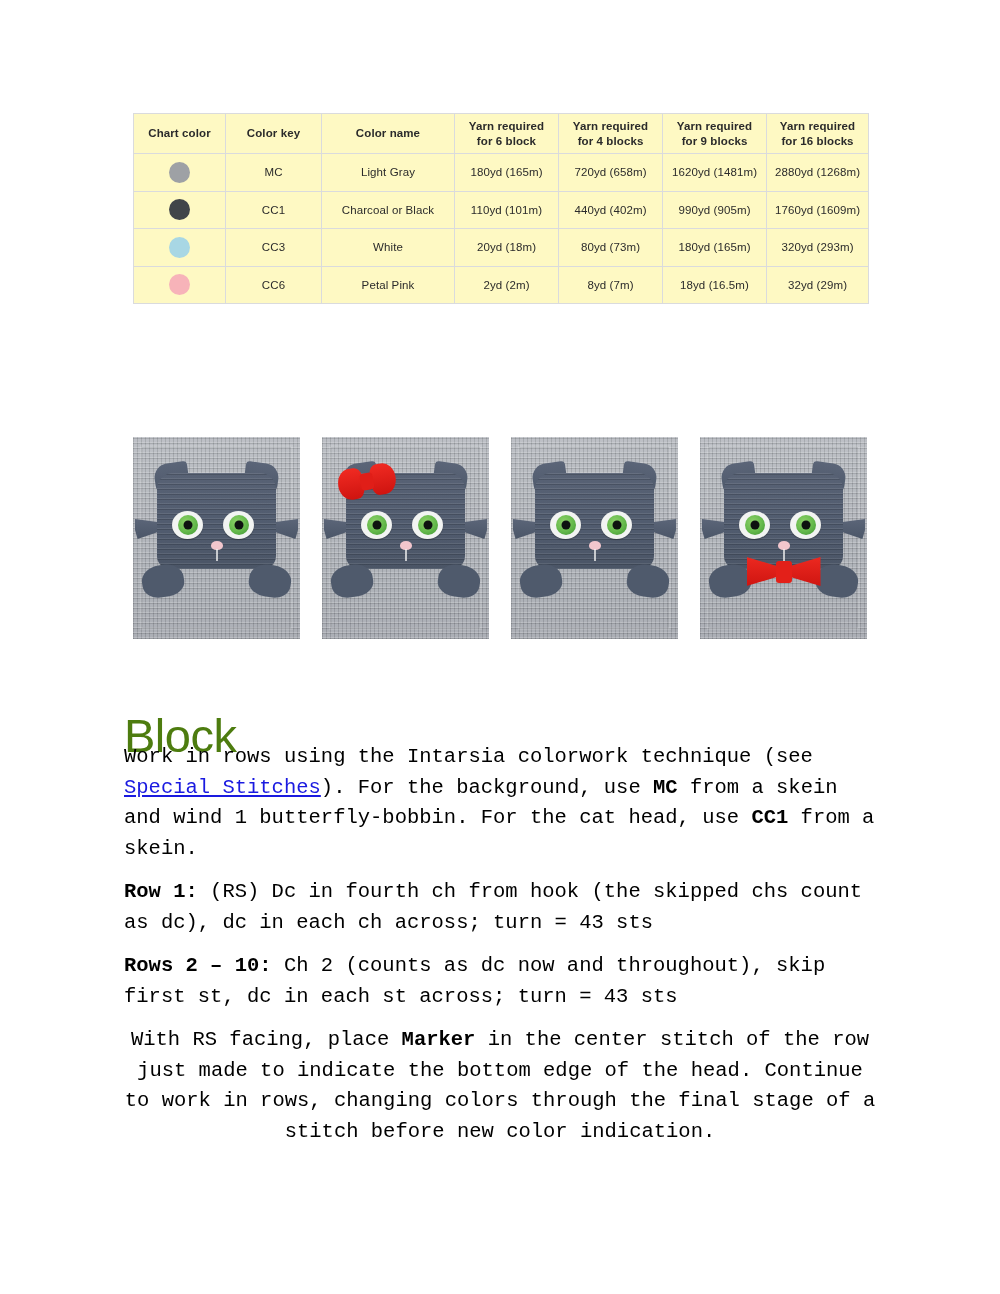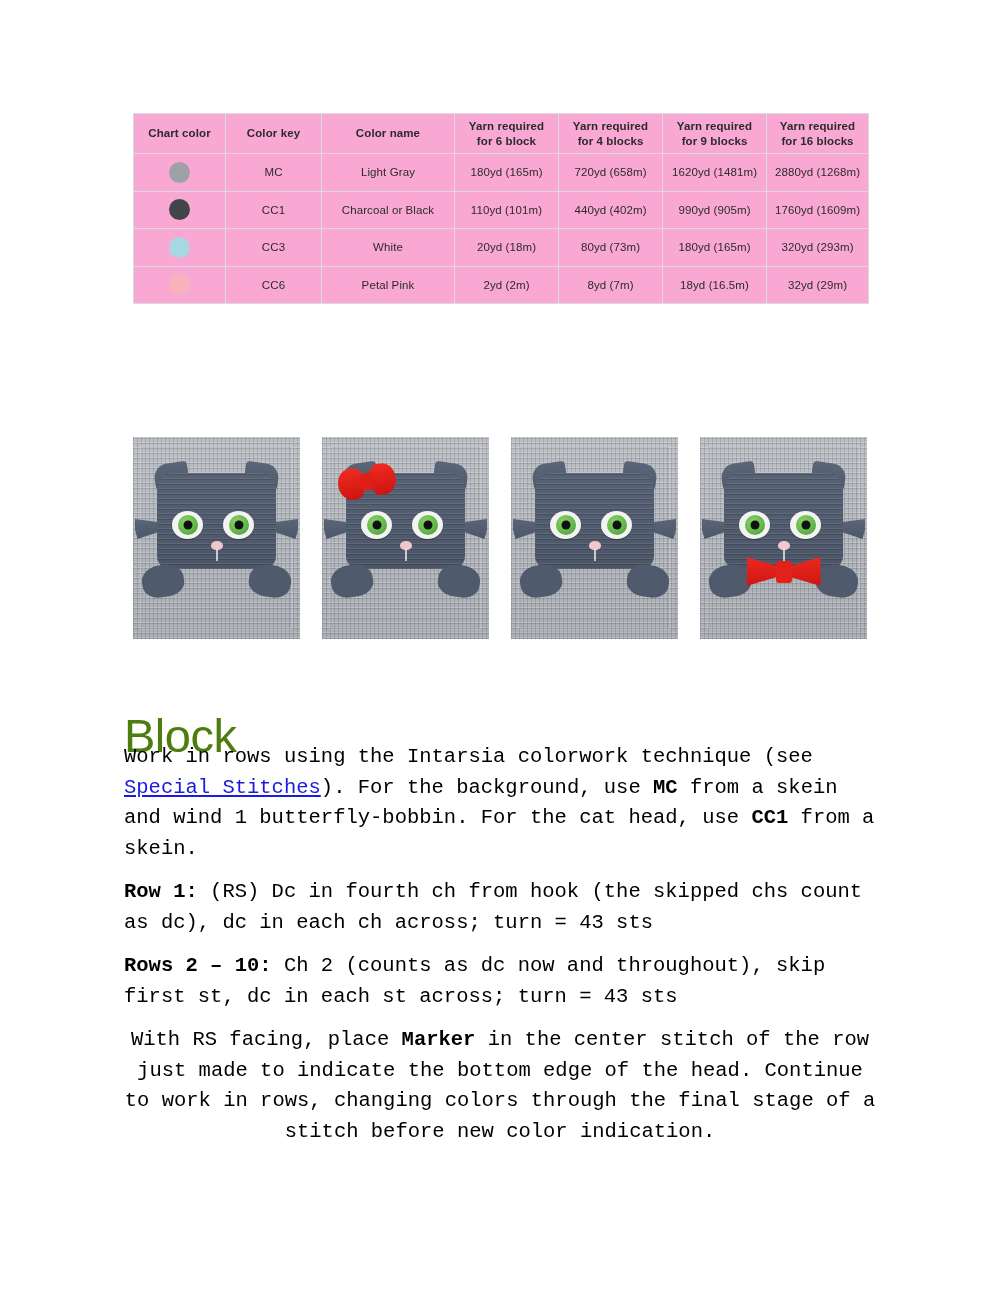--- a/index.html
+++ b/index.html
@@ -20,21 +20,21 @@
   .yarn-table-wrap {
     position: absolute;
     left: 133px;
     top: 113px;
     width: 735px;
   }
   table.yarn-table {
     border-collapse: collapse;
     width: 735px;
     table-layout: fixed;
-    background: #f9a8d4;
+    background: #fef9c3;
   }
   table.yarn-table th,
   table.yarn-table td {
     border: 1px solid #dadbdd;
     text-align: center;
     vertical-align: middle;
     color: #2b2b2b;
     padding: 0;
   }
   table.yarn-table th {

